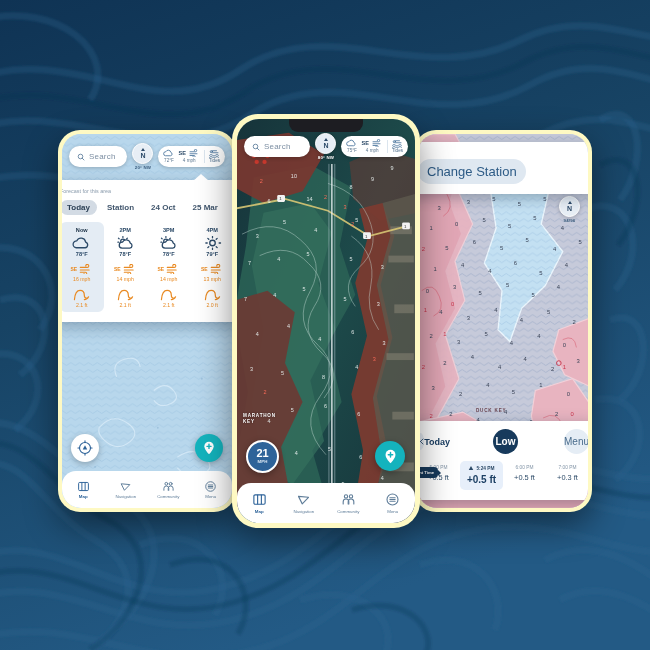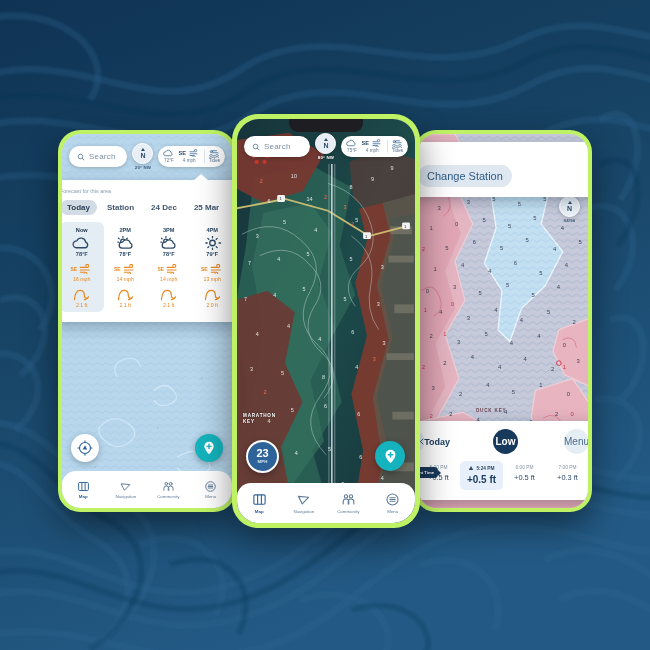--- a/index.html
+++ b/index.html
@@ -12,21 +12,21 @@
 
   
   #bg { position: absolute; inset: 0; z-index: 0; }
   #bg svg { width: 100%; height: 100%; display: block; }
 
   .stage { position: absolute; inset: 0; z-index: 5; }
 
   
   .phone {
     position: absolute;
-    background: #bef264;
+    background: #fef9c3;
     border-radius: 22px;
     padding: 4px;
     box-shadow: 0 14px 34px rgba(0,0,0,.45);
   }
   .screen {
     width: 100%; height: 100%;
     border-radius: 19px;
     overflow: hidden;
     position: relative;
     background: #cfe3f2;
@@ -161,22 +161,22 @@
     position: absolute; left: -11px; right: -11px; top: 8px;
     background: #fff; border-radius: 10px; z-index: 30;
     box-shadow: 0 4px 14px rgba(10,30,50,.3);
     padding: 9px 11px 10px;
     display: flex; align-items: flex-start; justify-content: space-between; gap: 6px;
   }
   .tide-title { font-size: 15px; font-weight: 700; color: #1c3f63; letter-spacing: -.2px; }
   .tide-sub { font-size: 5.2px; color: #7c8fa2; margin-top: 2.5px; }
   .change-station {
     background: #dfe8f1; border-radius: 20px; padding: 5px 9px;
-    font-size: 11px; color: #2d5b86; white-space: nowrap; font-weight: 400;
-    margin-top: 14px;
+    font-size: 13px; color: #2d5b86; white-space: nowrap; font-weight: 400;
+    margin-top: 8px;
   }
 
   
   .tide-panel {
     position: absolute; left: -11px; right: -11px; bottom: 8px;
     background: #fff; border-radius: 10px; z-index: 30;
     box-shadow: 0 4px 16px rgba(10,30,50,.3);
     padding: 8px 10px 10px;
   }
   .tp-head { display: flex; align-items: center; justify-content: space-between; }
@@ -351,21 +351,21 @@
       </div>
     </div>
 
     <div class="sheet">
       <div class="sheet-arrow"></div>
       <div class="sheet-sub">Forecast for this area</div>
 
       <div class="daytabs">
         <div class="daytab active">Today</div>
         <div class="daytab">Station</div>
-        <div class="daytab">24 Dec</div>
+        <div class="daytab">24 Oct</div>
         <div class="daytab">25 Mar</div>
       </div>
 
       <div class="fgrid">
 
         <div class="fcol now">
           <div class="fhour">Now</div>
           <div class="fblock">
             <svg width="19" height="14" viewBox="0 0 22 15" style="margin-top:3px">
               <path d="M5,13 a4,4 0 0 1 .6,-8 a5.4,5.4 0 0 1 10.2,1.4 a3.4,3.4 0 0 1 -.6,6.6 z" fill="none" stroke="#2c4a68" stroke-width="1.5" stroke-linejoin="round"></path>
@@ -941,21 +941,21 @@
               <path d="M7,7 h11 M7,3 h8"></path>
               <circle cx="4.6" cy="4.8" r="2.1"></circle>
             </g>
           </svg>
           <span class="wx-val">Tides</span>
         </div>
       </div>
     </div>
 
     <div class="speed-badge">
-      <div class="v">23</div>
+      <div class="v">21</div>
       <div class="u">MPH</div>
     </div>
 
     <div class="fab-add">
       <svg width="17" height="17" viewBox="0 0 24 24">
         <path d="M12,2.5 a7,7 0 0 1 7,7 c0,5.2 -7,12 -7,12 s-7,-6.8 -7,-12 a7,7 0 0 1 7,-7 z" fill="#fff"></path>
         <g stroke="#14b3bd" stroke-width="2.1" stroke-linecap="round">
           <path d="M12,6.4 v6.2 M8.9,9.5 h6.2"></path>
         </g>
       </svg>

